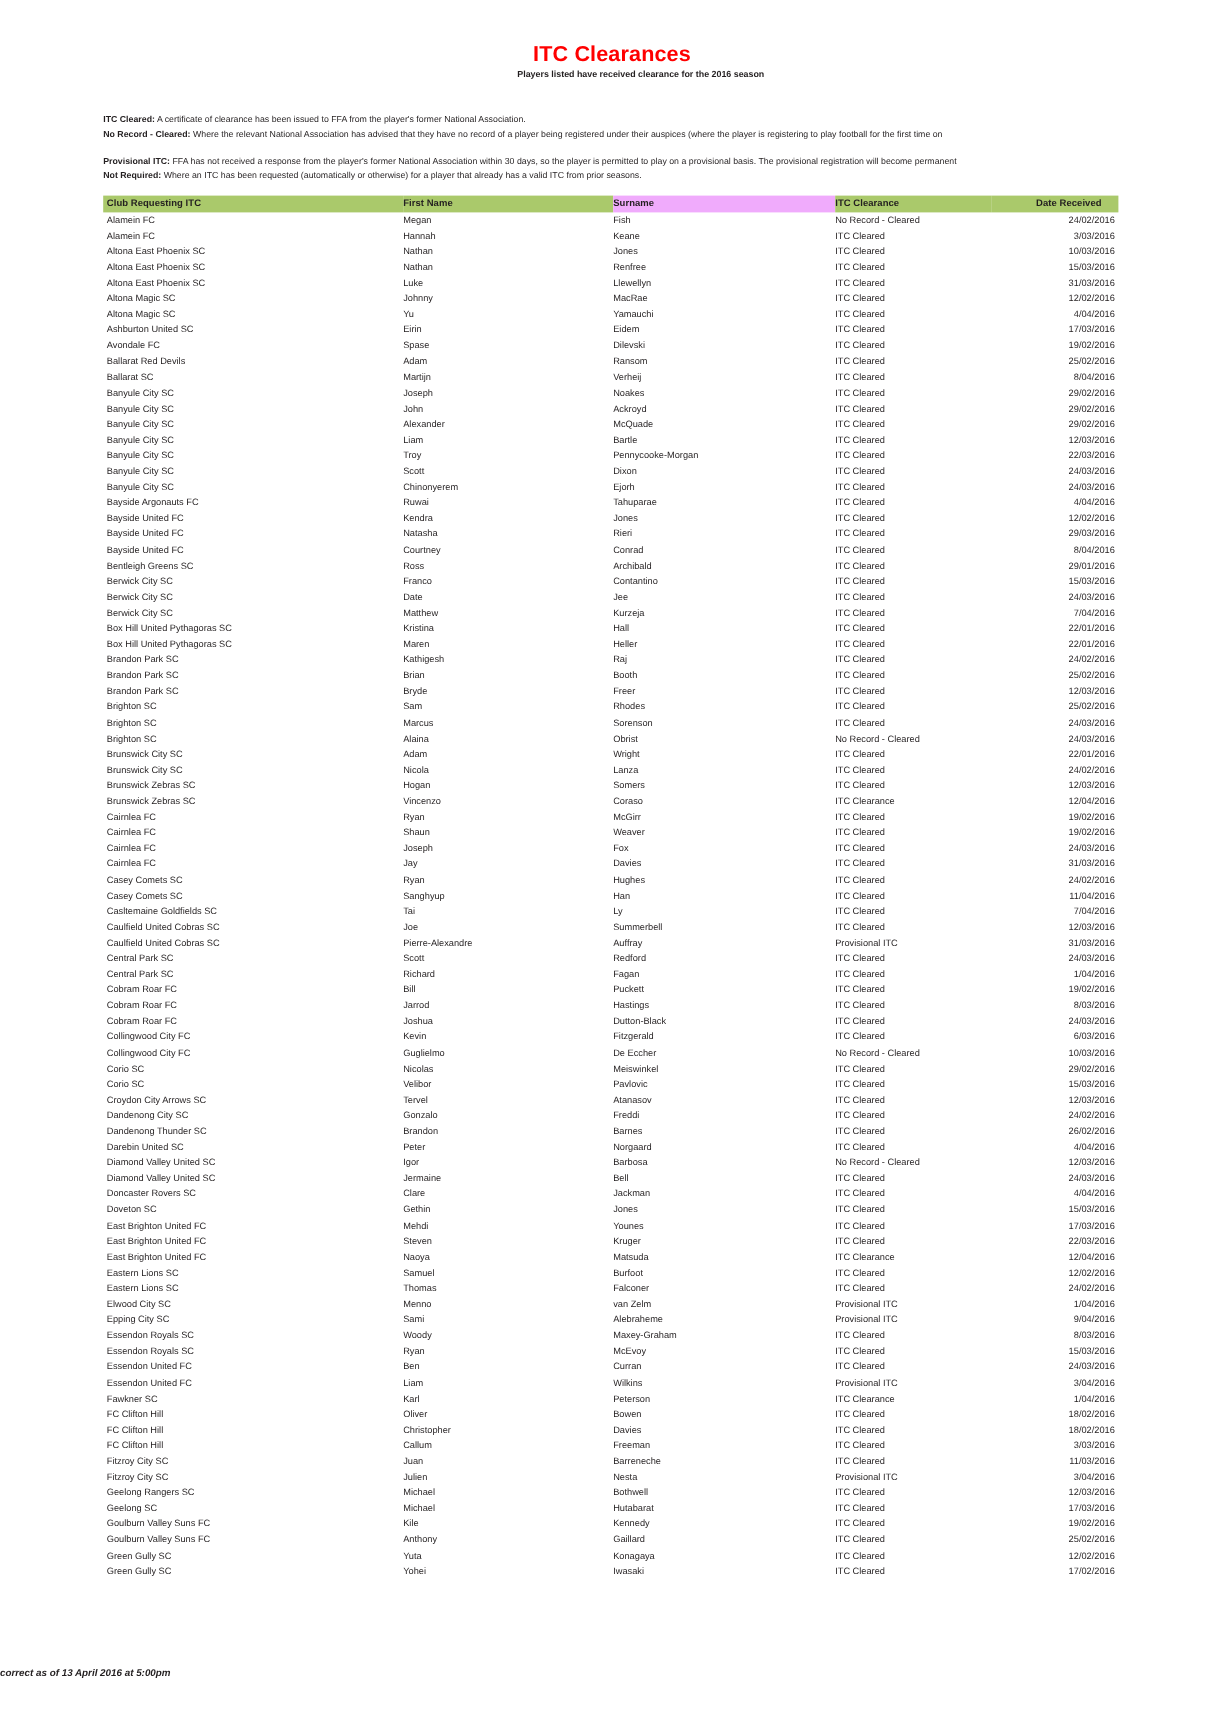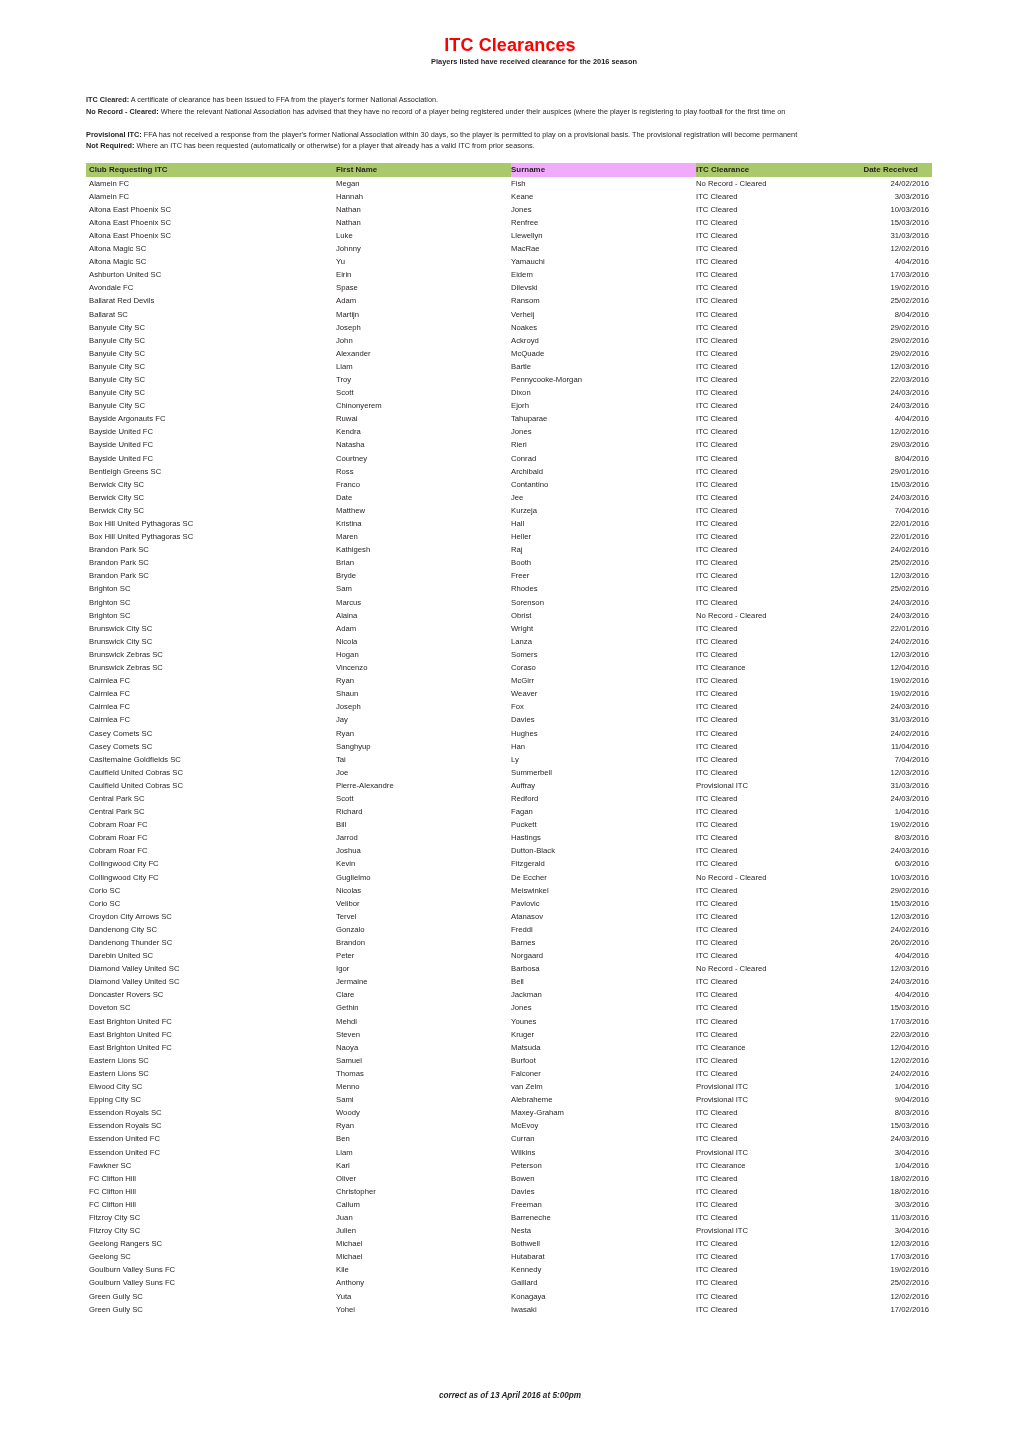--- a/index.html
+++ b/index.html
@@ -117,21 +117,20 @@
   col.col-surname  { width: 185px; }
   col.col-clear    { width: 130px; }
   col.col-date     { width: 106px; }
 
   
   .footer {
     position: absolute;
     left: 0;
     top: 1384px;
     width: 1020px;
-    text-align: center;
   }
   .footer-text {
     font-size: 8.2px;
     font-style: italic;
     font-weight: bold;
     color: #231f20;
   }
 </style>
 </head>
 <body>

